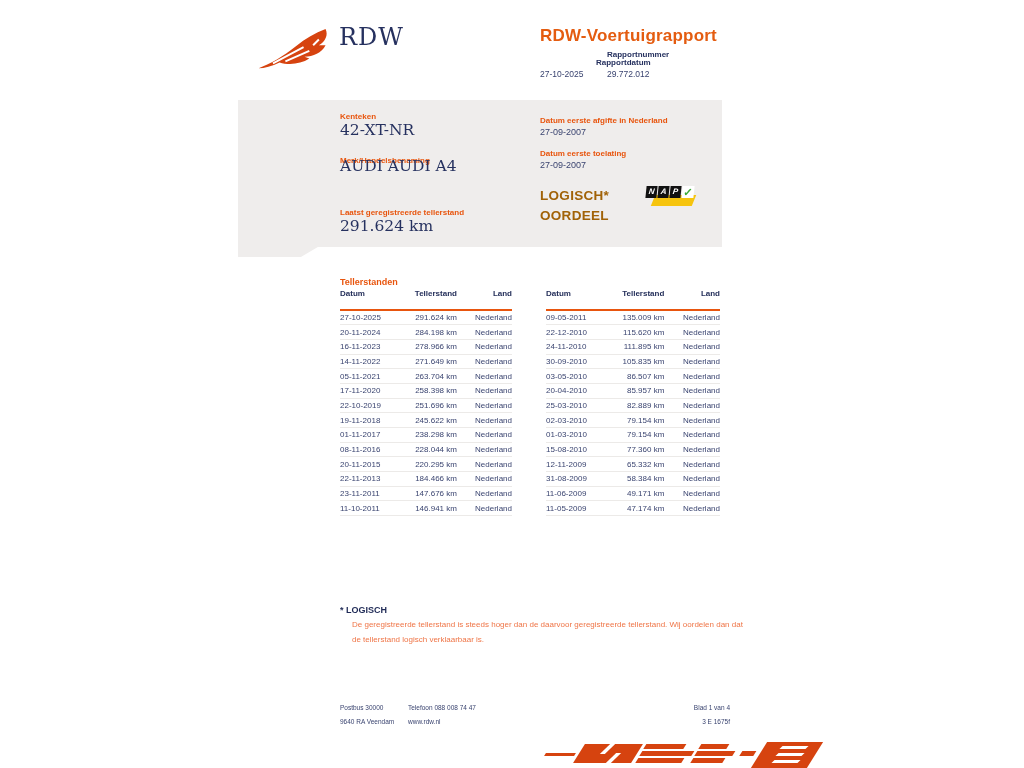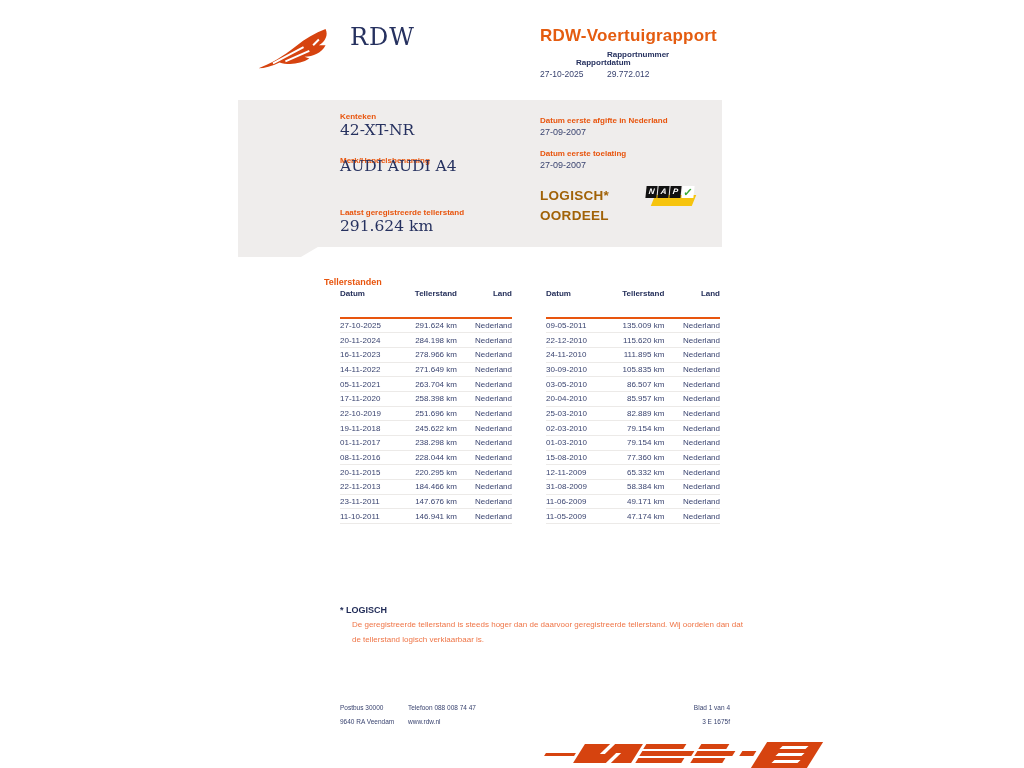--- a/index.html
+++ b/index.html
@@ -4,25 +4,25 @@
 <style>
   * { margin:0; padding:0; box-sizing:border-box; }
   html,body { width:1024px; height:768px; }
   body {
     position:relative; width:1024px; height:768px; overflow:hidden;
     background:#ffffff; font-family:"Liberation Sans", sans-serif; color:#26315f;
   }
   .abs { position:absolute; }
 
   
-  .logo-text { left:350px; top:23px; font-family:"DejaVu Serif", serif; font-size:24px; letter-spacing:1px; color:#26315f; }
+  .logo-text { left:339px; top:23px; font-family:"DejaVu Serif", serif; font-size:24px; letter-spacing:1px; color:#26315f; }
   .doc-title { left:540px; top:26px; font-size:17px; font-weight:bold; color:#e45c10; letter-spacing:.2px; }
   .meta-label { font-size:8px; font-weight:bold; color:#26315f; }
   .meta-value { font-size:8.5px; color:#3a4470; }
-  .meta-date-label { left:544px; top:58px;padding-left:32px; }
+  .meta-date-label { left:564px; top:58px;padding-left:32px; }
   .meta-num-label  { left:607px; top:50px; }
   .meta-date-value { left:540px; top:69px; }
   .meta-num-value  { left:607px; top:69px; }
 
   
   .panel {
     left:238px; top:100px; width:484px; height:157px; background:#efedec;
     clip-path:polygon(0 0, 100% 0, 100% 93.6%, 16.5% 93.6%, 13% 100%, 0 100%);
   }
   .flabel { font-size:8px; font-weight:bold; color:#e8550e; }
@@ -41,25 +41,25 @@
   .oordeel { left:540px; top:186px; font-size:13.5px; font-weight:bold; color:#a16207; line-height:20px; letter-spacing:.3px; }
 
   
   .nap { left:646px; top:186px; width:50px; height:22px; }
   .nap-yellow { position:absolute; left:7px; top:9px; width:41px; height:11px; background:#f6c40e; transform:skewX(-22deg); }
   .nap-box { position:absolute; top:0; width:11px; height:12px; background:#111; color:#fff; font-size:8px; font-weight:bold; font-style:italic; text-align:center; line-height:12px; transform:skewX(-6deg); }
   .nap-n { left:0; } .nap-a { left:12px; } .nap-p { left:24px; }
   .nap-check { position:absolute; left:36px; top:0; width:12px; height:12px; background:#fff; color:#3aaa35; font-size:11px; font-weight:bold; text-align:center; line-height:12px; transform:skewX(-6deg); }
 
   
-  .tables-title { left:324px; top:277px; font-size:9px; font-weight:bold; color:#e8550e; }
+  .tables-title { left:340px; top:277px; font-size:9px; font-weight:bold; color:#e8550e; }
   .mtable { position:absolute; top:289px; border-collapse:collapse; table-layout:fixed; }
   .mtable-left  { left:340px; width:172px; }
   .mtable-right { left:546px; width:174px; }
-  .mtable th { font-size:8px; font-weight:bold; color:#1f2a56; text-align:left; padding:0 0 19px 0; border-bottom:2px solid #e8550e; }
+  .mtable th { font-size:8px; font-weight:bold; color:#1f2a56; text-align:left; padding:0 0 11px 0; border-bottom:2px solid #e8550e; }
   .mtable th.c1, .mtable th.c2 { text-align:right; }
   .mtable td { font-size:8px; color:#3a4470; height:14.7px; padding:0; border-bottom:1px solid #eceae8; }
   .mtable td.c1, .mtable td.c2 { text-align:right; }
   .mtable .c0 { width:38%; } .mtable .c1 { width:30%; } .mtable .c2 { width:32%; }
 
   
   .footnote-title { left:340px; top:605px; font-size:9px; font-weight:bold; color:#1f2a56; }
   .footnote-text  { left:352px; top:618px; width:392px; font-size:8px; line-height:14.5px; color:#ef7547; }
 
   

